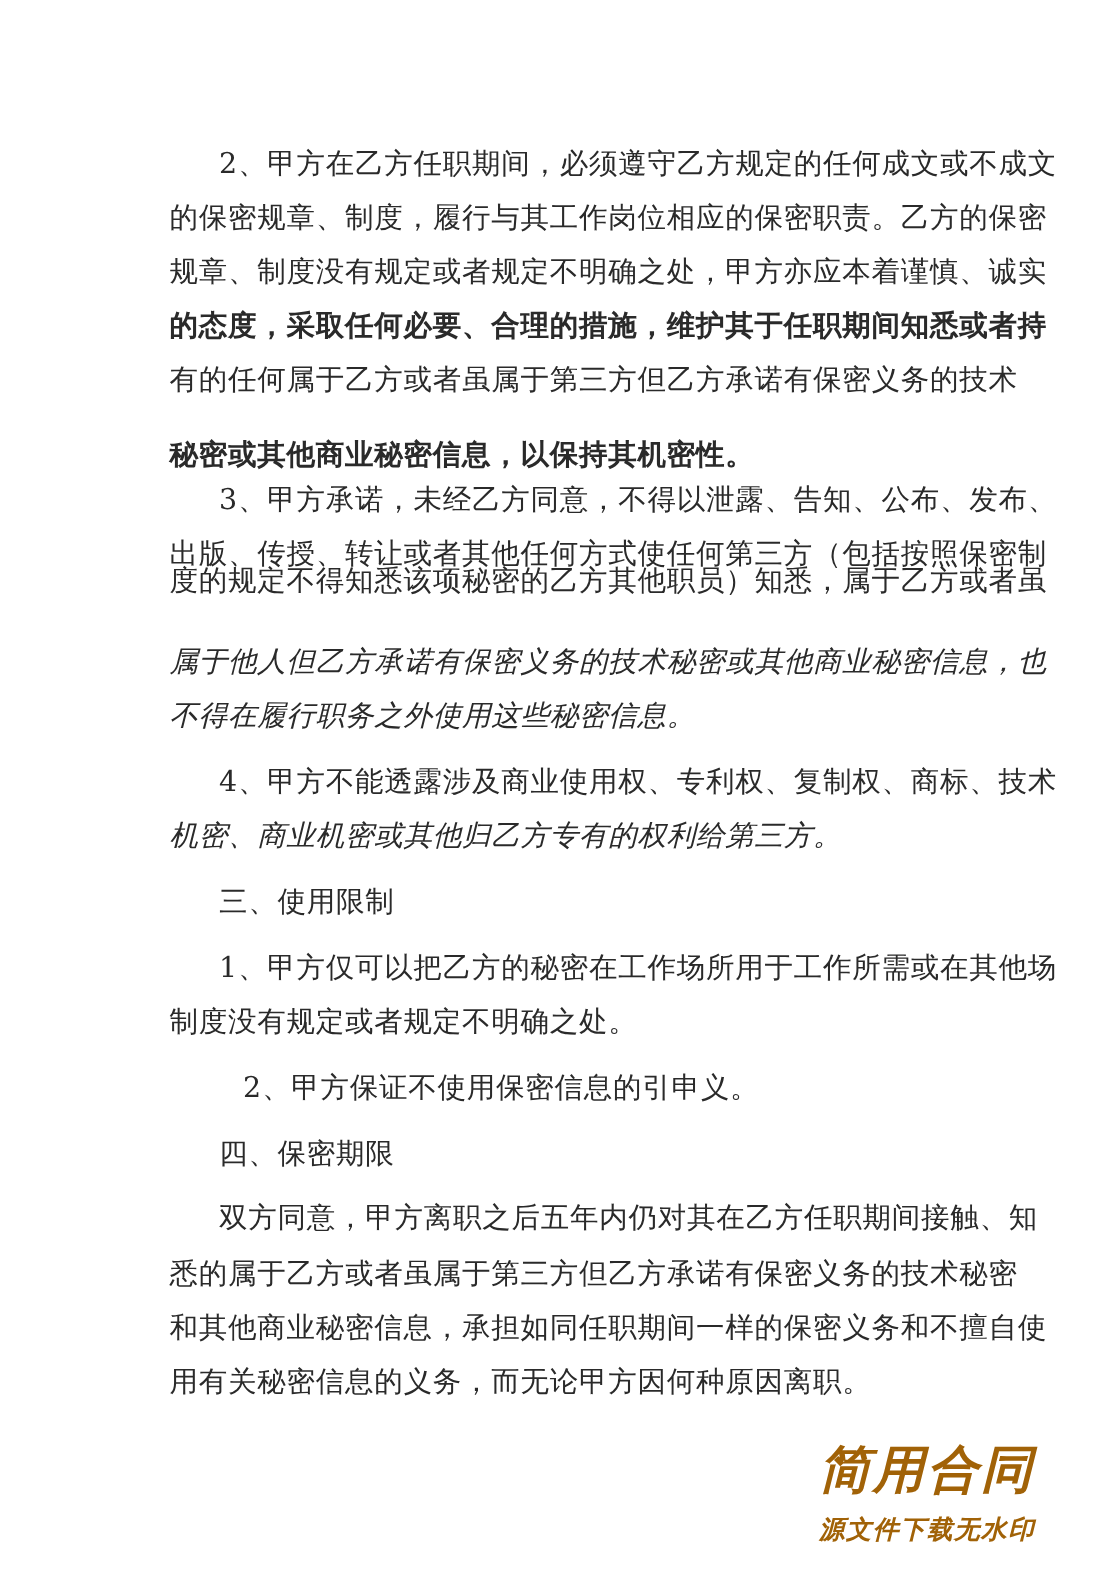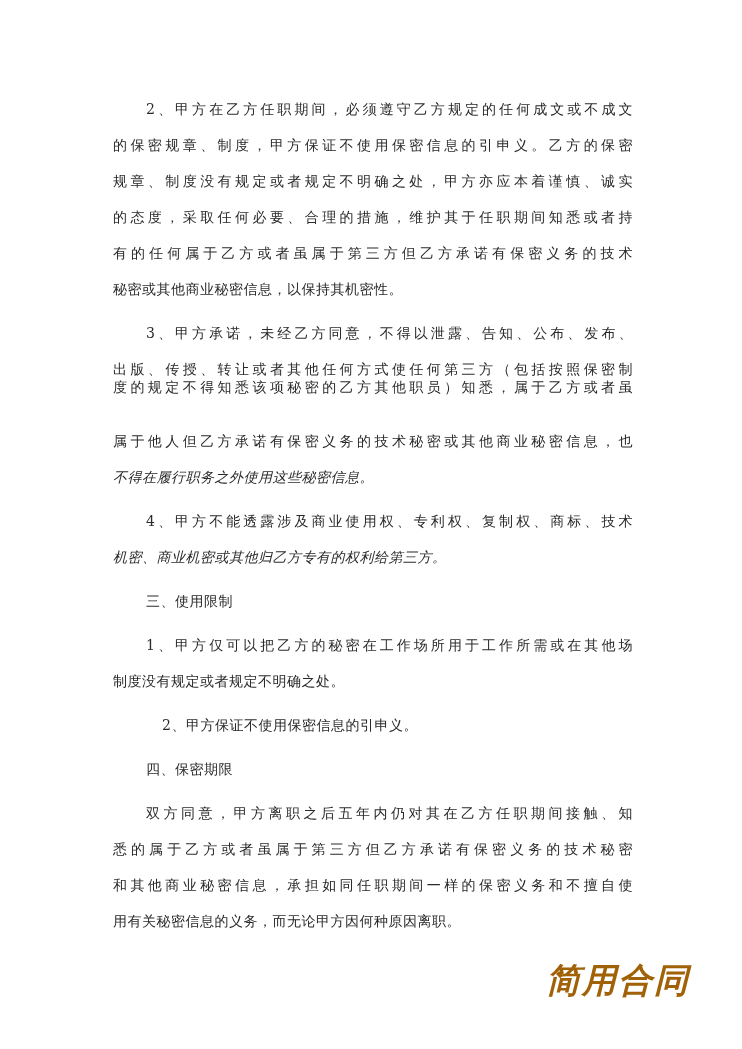--- a/index.html
+++ b/index.html
@@ -1,51 +1,52 @@
 <!DOCTYPE html>
 <html><head>
 <meta charset="utf-8">
 <style>
   html, body { margin:0; padding:0; }
   body { width:742px; height:1049px; background:#ffffff; position:relative; overflow:hidden;
          font-family:"DejaVu Serif", "Liberation Serif", serif; color:#2a2a2a; }
   .page { position:absolute; left:0; top:0; width:742px; height:1049px; }
-  .line { position:absolute; left:113px; width:520px; font-size:14px; line-height:22px; height:22px;
+  .line { position:absolute; left:113px; width:520px; font-size:19px; line-height:22px; height:22px;
           white-space:nowrap; text-align:justify; text-align-last:justify; letter-spacing:0.5px; }
   .line.last { text-align-last:left; }
   .line.indent { left:146px; width:487px; }
   .watermark { position:absolute; left:510px; top:960px; width:180px; text-align:right; color:#a16207;
                font-family:"DejaVu Sans", sans-serif; font-weight:bold; font-style:italic; }
   .wm-title { font-size:34px; line-height:40px; letter-spacing:2px; }
   .wm-sub { font-size:17px; line-height:24px; margin-top:8px; letter-spacing:1px; }
 </style>
 </head>
 <body>
 
 <div class="page">
   <div id="lines">
       <div class="line indent" style="top: 98px;">2、甲方在乙方任职期间，必须遵守乙方规定的任何成文或不成文</div>
-      <div class="line" style="top: 134px;">的保密规章、制度，甲方保证不使用保密信息的引申义。乙方的保密</div>
+      <div class="line" style="top: 134px;">的保密规章、制度，履行与其工作岗位相应的保密职责。乙方的保密</div>
       <div class="line" style="top: 170px;">规章、制度没有规定或者规定不明确之处，甲方亦应本着谨慎、诚实</div>
-      <div class="line" style="top: 206px;">的态度，采取任何必要、合理的措施，维护其于任职期间知悉或者持</div>
+      <div class="line" style="top: 206px; font-weight: bold;">的态度，采取任何必要、合理的措施，维护其于任职期间知悉或者持</div>
       <div class="line" style="top: 242px;">有的任何属于乙方或者虽属于第三方但乙方承诺有保密义务的技术</div>
-      <div class="line last" style="top: 278px;">秘密或其他商业秘密信息，以保持其机密性。</div>
+      <div class="line last" style="top: 292px; font-weight: bold;">秘密或其他商业秘密信息，以保持其机密性。</div>
       <div class="line indent" style="top: 322px;">3、甲方承诺，未经乙方同意，不得以泄露、告知、公布、发布、</div>
       <div class="line" style="top: 358px;">出版、传授、转让或者其他任何方式使任何第三方（包括按照保密制</div>
       <div class="line" style="top: 376px;">度的规定不得知悉该项秘密的乙方其他职员）知悉，属于乙方或者虽</div>
-      <div class="line" style="top: 430px;">属于他人但乙方承诺有保密义务的技术秘密或其他商业秘密信息，也</div>
+      <div class="line" style="top: 430px; font-style: italic;">属于他人但乙方承诺有保密义务的技术秘密或其他商业秘密信息，也</div>
       <div class="line last" style="top: 466px; font-style: italic;">不得在履行职务之外使用这些秘密信息。</div>
       <div class="line indent" style="top: 510px;">4、甲方不能透露涉及商业使用权、专利权、复制权、商标、技术</div>
       <div class="line last" style="top: 546px; font-style: italic;">机密、商业机密或其他归乙方专有的权利给第三方。</div>
       <div class="line indent last" style="top: 590px;">三、使用限制</div>
       <div class="line indent" style="top: 634px;">1、甲方仅可以把乙方的秘密在工作场所用于工作所需或在其他场</div>
       <div class="line last" style="top: 670px;">制度没有规定或者规定不明确之处。</div>
       <div class="line indent last" style="top: 714px; margin-left: 16px;">2、甲方保证不使用保密信息的引申义。</div>
       <div class="line indent last" style="top: 758px;">四、保密期限</div>
-      <div class="line indent" style="top: 802px;">双方同意，甲方离职之后五年内仍对其在乙方任职期间接触、知</div>
+      <div class="line indent" style="top: 802px; font-family: Liberation Serif, serif;">双方同意，甲方离职之后五年内仍对其在乙方任职期间接触、知</div>
       <div class="line" style="top: 838px;">悉的属于乙方或者虽属于第三方但乙方承诺有保密义务的技术秘密</div>
       <div class="line" style="top: 874px;">和其他商业秘密信息，承担如同任职期间一样的保密义务和不擅自使</div>
       <div class="line last" style="top: 910px;">用有关秘密信息的义务，而无论甲方因何种原因离职。</div>
     </div>
   <div class="watermark">
     <div class="wm-title">简用合同</div>
+    <div class="wm-sub">源文件下载无水印</div>
   </div>
 </div>
 
 </body></html>

